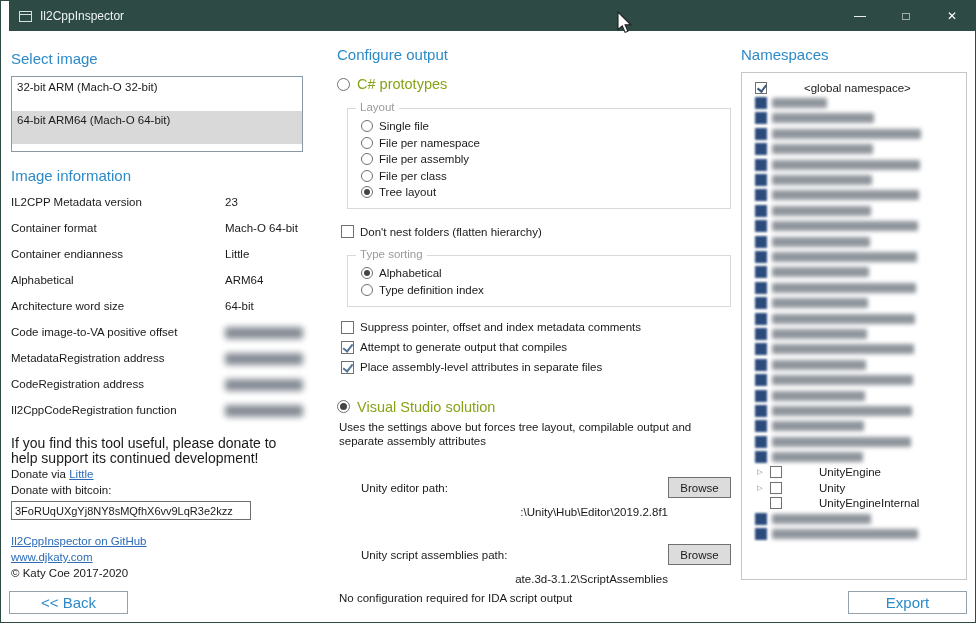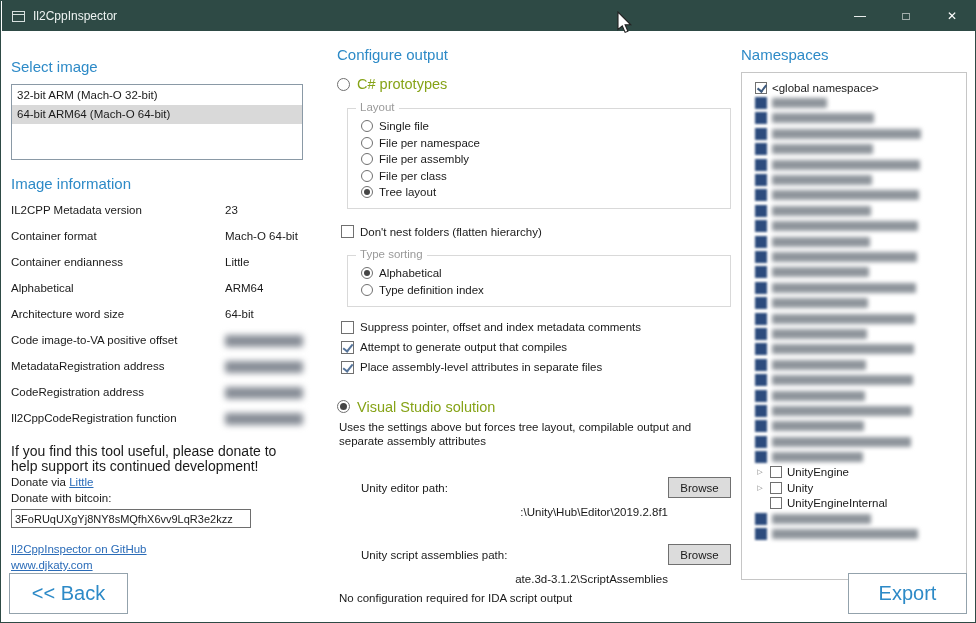--- a/index.html
+++ b/index.html
@@ -2,55 +2,55 @@
 <html><head>
 <meta charset="utf-8">
 <style>
   * { margin:0; padding:0; box-sizing:border-box; }
   html,body { width:976px; height:623px; overflow:hidden; }
   body { font-family:"Liberation Sans", sans-serif; font-size:12px; color:#1a1a1a; background:#fff; }
 
   .window { position:relative; width:976px; height:623px; background:#fff; border:1px solid #2e4a45; overflow:hidden; }
 
   
-  .titlebar { position:absolute; top:0; left:1px; right:0; height:30px; background:#2e4a45; display:flex; align-items:center; color:#eef3f2; }
+  .titlebar { position:absolute; top:0; left:8px; right:0; height:30px; background:#2e4a45; display:flex; align-items:center; color:#eef3f2; }
   .app-icon { width:13px; height:11px; border:1px solid #d7e0de; margin-left:10px; position:relative; flex:none; }
   .app-icon::after { content:""; position:absolute; left:0; right:0; top:2px; height:1px; background:#d7e0de; }
   .title { margin-left:8px; font-size:12px; }
   .win-buttons { margin-left:auto; display:flex; height:100%; }
   .win-btn { width:46px; height:100%; display:flex; align-items:center; justify-content:center; font-size:12px; color:#fff; }
 
   .cursor { position:absolute; left:615px; top:10px; z-index:60; }
 
   .content { position:absolute; top:30px; left:0; right:0; bottom:0; background:#fff; }
 
   .h-blue { color:#2d8ac7; font-size:15px; font-weight:400; }
   .link { color:#2b6cb8; text-decoration:underline; cursor:pointer; }
 
   
-  .col-left { position:absolute; left:10px; top:12px; width:292px; }
+  .col-left { position:absolute; left:10px; top:4px; width:292px; }
   .col-left .h-blue { margin-top:15px; }
   .listbox { margin-top:9px; height:76px; border:1px solid #8a99a6; background:#fff; padding-top:1px; }
-  .listbox-item { height:19px; line-height:19px; padding:0 5px; font-size:11.5px; white-space:nowrap; }
+  .listbox-item { height:33px; line-height:19px; padding:0 5px; font-size:11.5px; white-space:nowrap; }
   .listbox-item.selected { background:#d9d9d9; }
 
   .info-table { margin-top:12px; }
   .info-row { display:flex; align-items:flex-start; height:26px; font-size:11.5px; }
   .info-label { width:214px; flex:none; }
   .info-value { white-space:nowrap; }
   .blurbar { height:12px; margin-top:1px; background:#878d96; border-radius:2px; filter:blur(3px); }
 
   .donate-text { margin-top:6px; width:286px; font-size:14px; line-height:15px; }
   .donate-line { margin-top:1px; font-size:11.5px; line-height:15px; }
   .btc-input { display:block; margin-top:3px; width:240px; height:19px; border:1px solid #6e6e6e; font-family:"Liberation Sans",sans-serif; font-size:11px; padding:0 3px; color:#1a1a1a; }
   .link-line { font-size:11.5px; line-height:16px; }
   .link-line.first { margin-top:13px; }
   .copyright { margin-top:2px; font-size:11.5px; }
 
-  .btn-big { position:absolute; bottom:8px; width:119px; height:41px; background:#fff; border:1px solid #93a2ac; color:#2d8ac7; font-size:20px; display:flex; align-items:center; justify-content:center; cursor:default; }
+  .btn-big { position:absolute; bottom:8px; width:119px; height:23px; background:#fff; border:1px solid #93a2ac; color:#2d8ac7; font-size:15px; display:flex; align-items:center; justify-content:center; cursor:default; }
   .back-btn { left:8px; }
   .export-btn { right:8px; }
 
   
   .col-mid { position:absolute; left:336px; top:0; width:396px; }
   .col-mid > .h-blue { margin-top:15px; }
 
   .radio-row-lg { display:flex; align-items:center; gap:7px; cursor:default; }
   .radio-lg-label { font-size:14.5px; color:#86a317;text-align:center; }
   #cs-row { margin-top:13px; }
@@ -89,21 +89,21 @@
 
   
   .col-right { position:absolute; left:740px; top:0; width:226px; }
   .col-right .h-blue { margin-top:15px; }
   .ns-panel { margin-top:9px; height:508px; border:1px solid #c6c6c6; padding:7px 2px 0 13px; overflow:hidden; background:#fff; }
   .ns-row { display:flex; align-items:center; gap:5px; height:15.4px; font-size:11.5px; cursor:default; }
   .ns-row .cb { width:12px; height:12px; }
   .ns-row .cb.checked::after { left:2.5px; top:0; width:4px; height:7px; border-right:2px solid #3d5a7e; border-bottom:2px solid #3d5a7e; }
   .expander { width:10px; flex:none; font-size:7px; color:#777; text-align:center; }
   .blurtext { height:10px; background:#8f959c; border-radius:1px; filter:blur(2px); flex:none; }
-  .ns-label { white-space:nowrap; }
+  .ns-label { white-space:nowrap;margin-left:32px; }
 </style>
 </head>
 <body>
 
 <div class="window">
 
   <div class="titlebar">
     <span class="app-icon"></span>
     <span class="title">Il2CppInspector</span>
     <div class="win-buttons">

